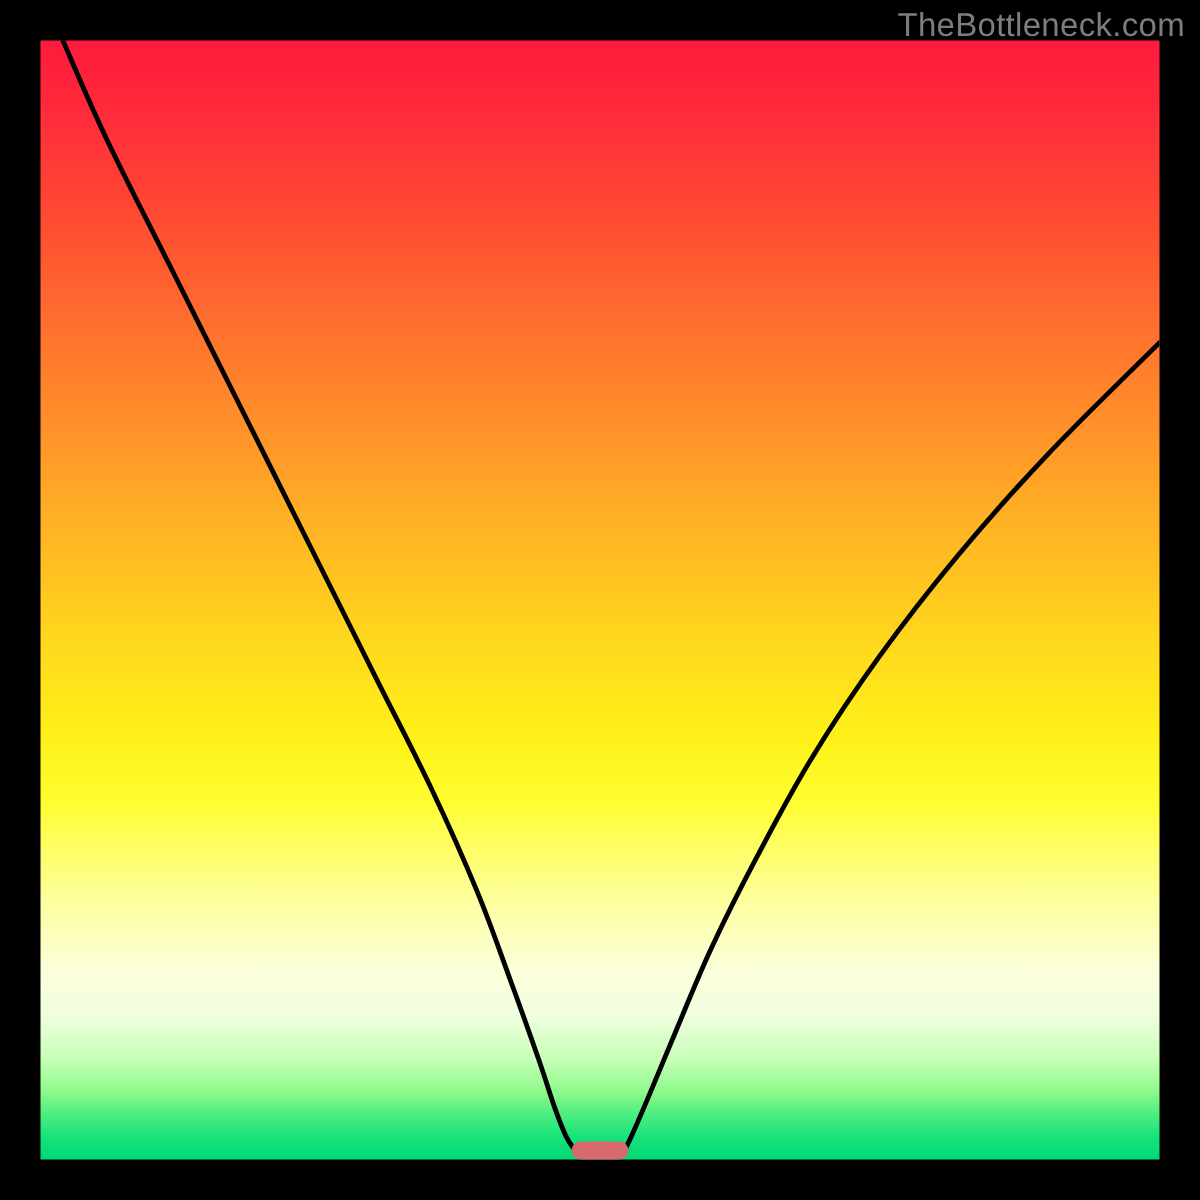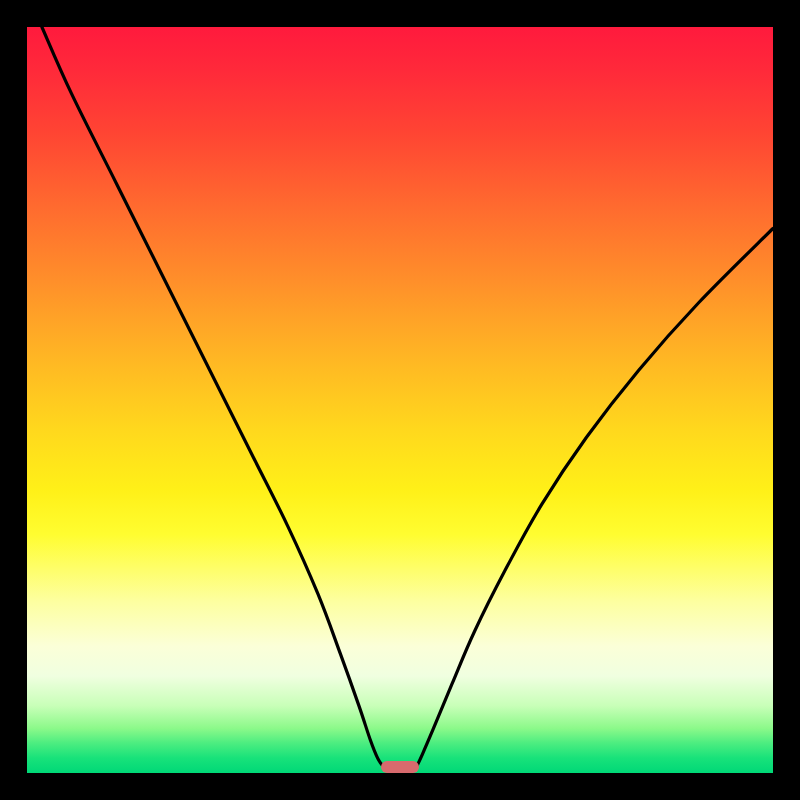--- a/index.html
+++ b/index.html
@@ -65,20 +65,21 @@
     position: absolute;
     background: #d86a6d;
     border-radius: 6px;
   }
 </style>
 </head>
 <body>
 
 <div class="frame">
 
+  <div class="watermark">TheBottleneck.com</div>
 
   <div class="plot">
 
     <svg class="curves" viewBox="0 0 746 746" preserveAspectRatio="none">
       <path id="curve-left" fill="none" stroke="#000" stroke-width="3.2" stroke-linecap="round" d="M 14.92 0 C 20.2912 12.085199999999997 31.332 38.941199999999995 44.76 67.13999999999999 C 58.187999999999995 95.33879999999998 73.40639999999999 124.43279999999999 89.52 156.65999999999997 C 105.6336 188.88719999999995 118.16640000000001 213.95279999999994 134.28 246.17999999999995 C 150.3936 278.40719999999993 162.9264 303.4728 179.04 335.7 C 195.15359999999998 367.92719999999997 209.0292 395.6784 223.79999999999998 425.22 C 238.57079999999996 454.76160000000004 249.01479999999995 474.3068 261.09999999999997 499.82 C 273.18519999999995 525.3332 281.5404 544.1324000000001 290.94 566.96 C 300.3396 589.7876 305.9346 606.498 313.32 626.64 C 320.7054 646.7819999999999 326.59880000000004 663.4178 331.97 678.86 C 337.3412 694.3022 339.80300000000005 703.0304 343.16 712.43 C 346.517 721.8295999999999 348.20296 726.1116400000001 350.62 731.08 C 353.03704 736.04836 355.51376 738.42064 356.58799999999997 740.032"></path>
       <path id="curve-right" fill="none" stroke="#000" stroke-width="3.2" stroke-linecap="round" d="M 389.41200000000003 740.032 C 390.48624 737.74924 392.29156 734.3325600000001 395.38 727.35 C 398.46844 720.36744 401.19880000000006 713.9966000000001 406.57000000000005 701.24 C 411.94120000000004 688.4834 417.83459999999997 673.9364 425.21999999999997 656.48 C 432.6054 639.0236 438.20039999999995 624.402 447.59999999999997 604.26 C 456.9996 584.1179999999999 465.3548 567.4075999999999 477.44 544.5799999999999 C 489.5252 521.7524 499.9692 501.61039999999997 514.74 477.44 C 529.5108 453.2696 542.0436 434.47040000000004 559.5 410.3 C 576.9564 386.1296 591.578 367.3304 611.7199999999999 343.15999999999997 C 631.8619999999999 318.98959999999994 647.2296 301.53319999999997 671.4 276.02 C 695.5704 250.50679999999997 732.572 214.84799999999996 746 201.41999999999996"></path>
     </svg>
 
     <div class="marker" id="marker" style="left: 354.35px; top: 734.064px; width: 37.3px; height: 11.936px; background: rgb(216, 106, 109);"></div>
 

